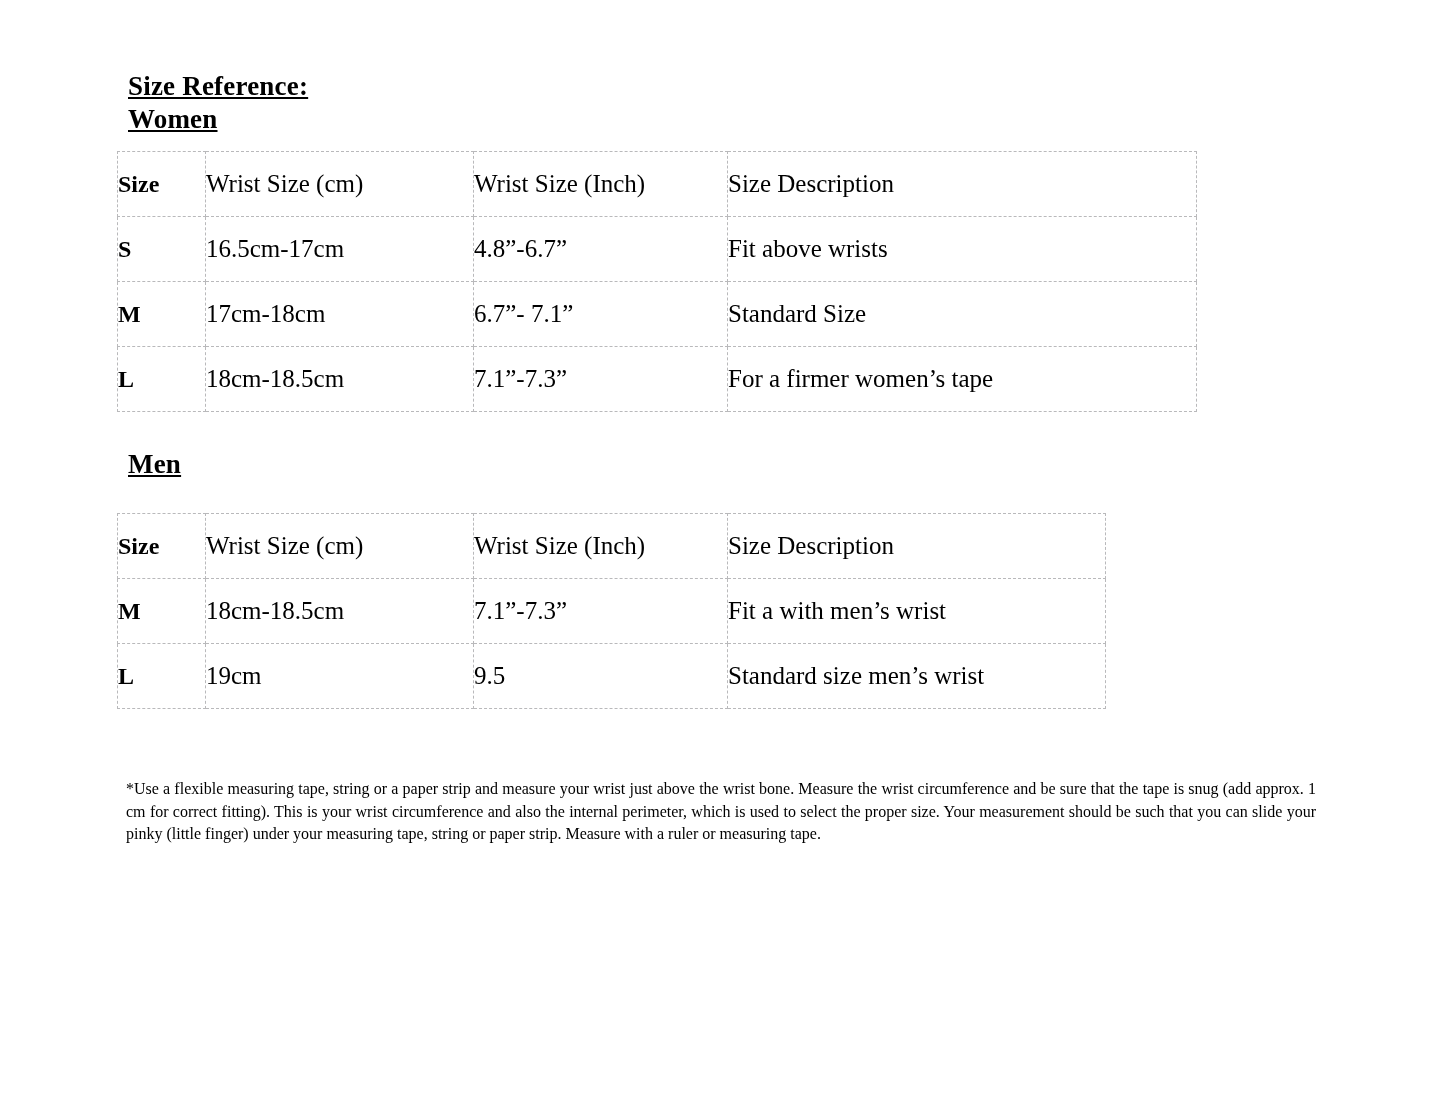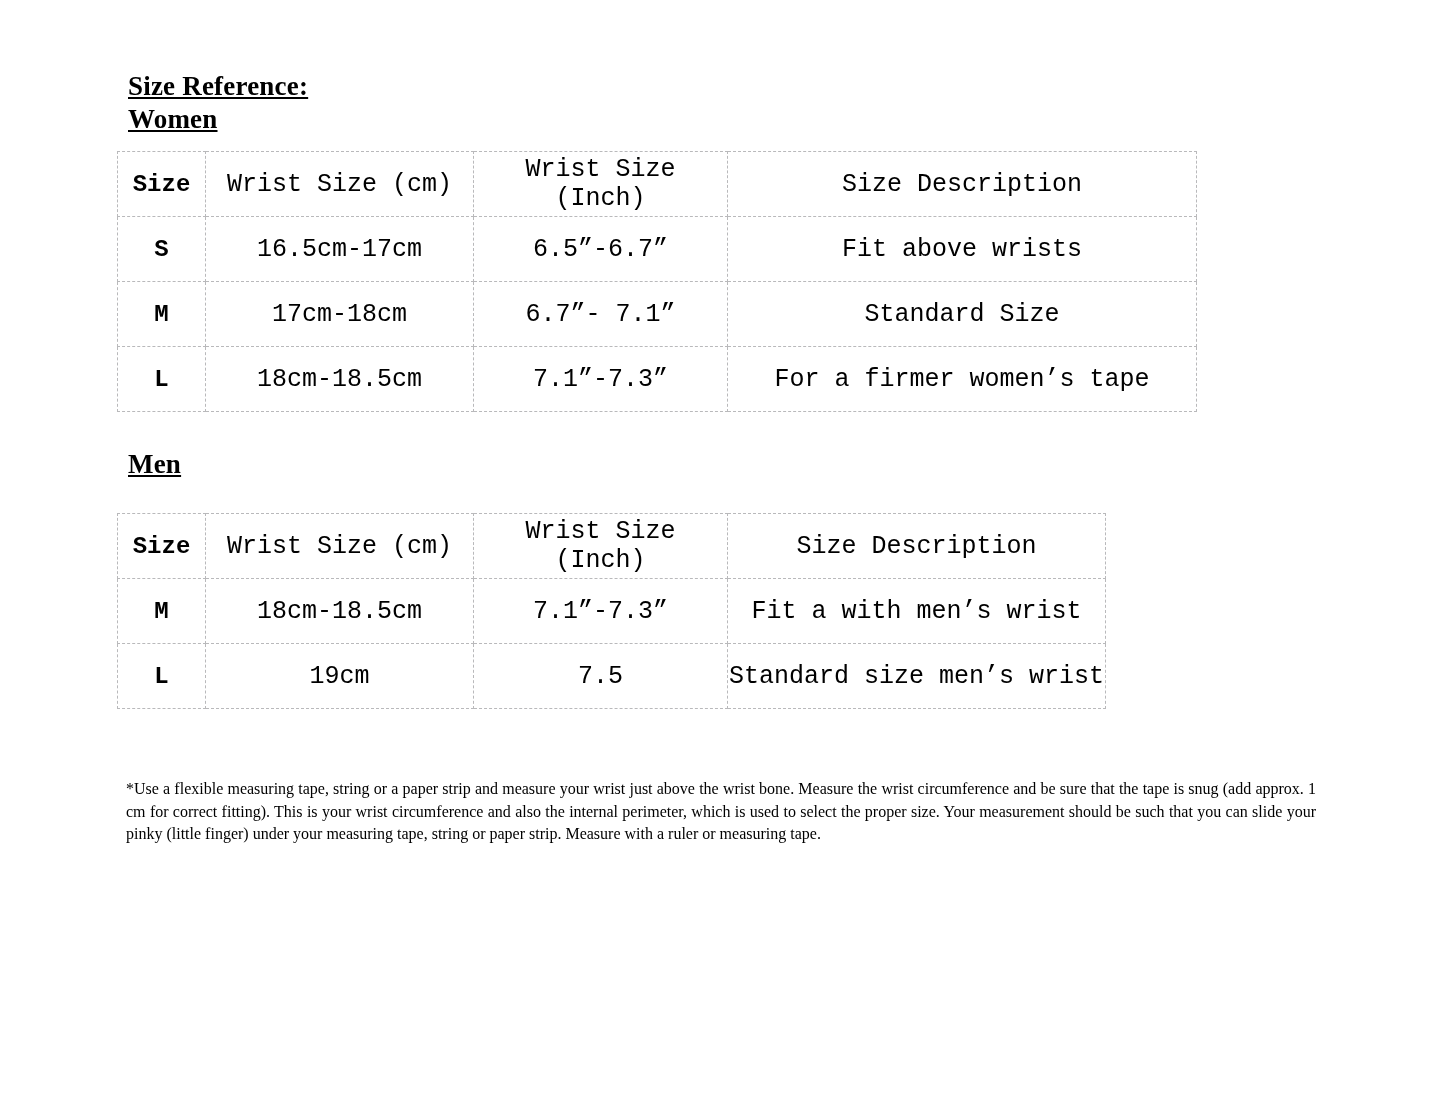--- a/index.html
+++ b/index.html
@@ -40,25 +40,24 @@
     top: 448px;
   }
   table.size-table {
     border-collapse: collapse;
     table-layout: fixed;
     font-size: 25px;
   }
   table.size-table td {
     border: 1px dashed #b9b9bb;
     padding: 0;
-    text-align: center;
+    text-align: left;
     vertical-align: middle;
     height: 64px;
     font-weight: normal;
-    font-family: Liberation Mono, monospace;
   }
   table.size-table td.sizecol {
     font-weight: bold;
     font-size: 24px;
   }
   table.size-table thead td {
     font-weight: normal;
   }
   table.size-table thead td.sizecol {
     font-weight: bold;
@@ -115,21 +114,21 @@
         <td class="sizecol">Size</td>
         <td>Wrist Size (cm)</td>
         <td>Wrist Size (Inch)</td>
         <td>Size Description</td>
       </tr>
     </thead>
     <tbody>
       <tr>
         <td class="sizecol">S</td>
         <td>16.5cm-17cm</td>
-        <td>6.5”-6.7”</td>
+        <td>4.8”-6.7”</td>
         <td>Fit above wrists</td>
       </tr>
       <tr>
         <td class="sizecol">M</td>
         <td>17cm-18cm</td>
         <td>6.7”- 7.1”</td>
         <td>Standard Size</td>
       </tr>
       <tr>
         <td class="sizecol">L</td>
@@ -160,21 +159,21 @@
     <tbody>
       <tr>
         <td class="sizecol">M</td>
         <td>18cm-18.5cm</td>
         <td>7.1”-7.3”</td>
         <td>Fit a with men’s wrist</td>
       </tr>
       <tr>
         <td class="sizecol">L</td>
         <td>19cm</td>
-        <td>7.5</td>
+        <td>9.5</td>
         <td>Standard size men’s wrist</td>
       </tr>
     </tbody>
   </table>
 
   <p id="note">*Use a flexible measuring tape, string or a paper strip and measure your wrist just above the wrist bone. Measure the wrist circumference and be sure that the tape is snug (add approx. 1 cm for correct fitting). This is your wrist circumference and also the internal perimeter, which is used to select the proper size. Your measurement should be such that you can slide your pinky (little finger) under your measuring tape, string or paper strip. Measure with a ruler or measuring tape.</p>
 
 </div>
 
 </body></html>

